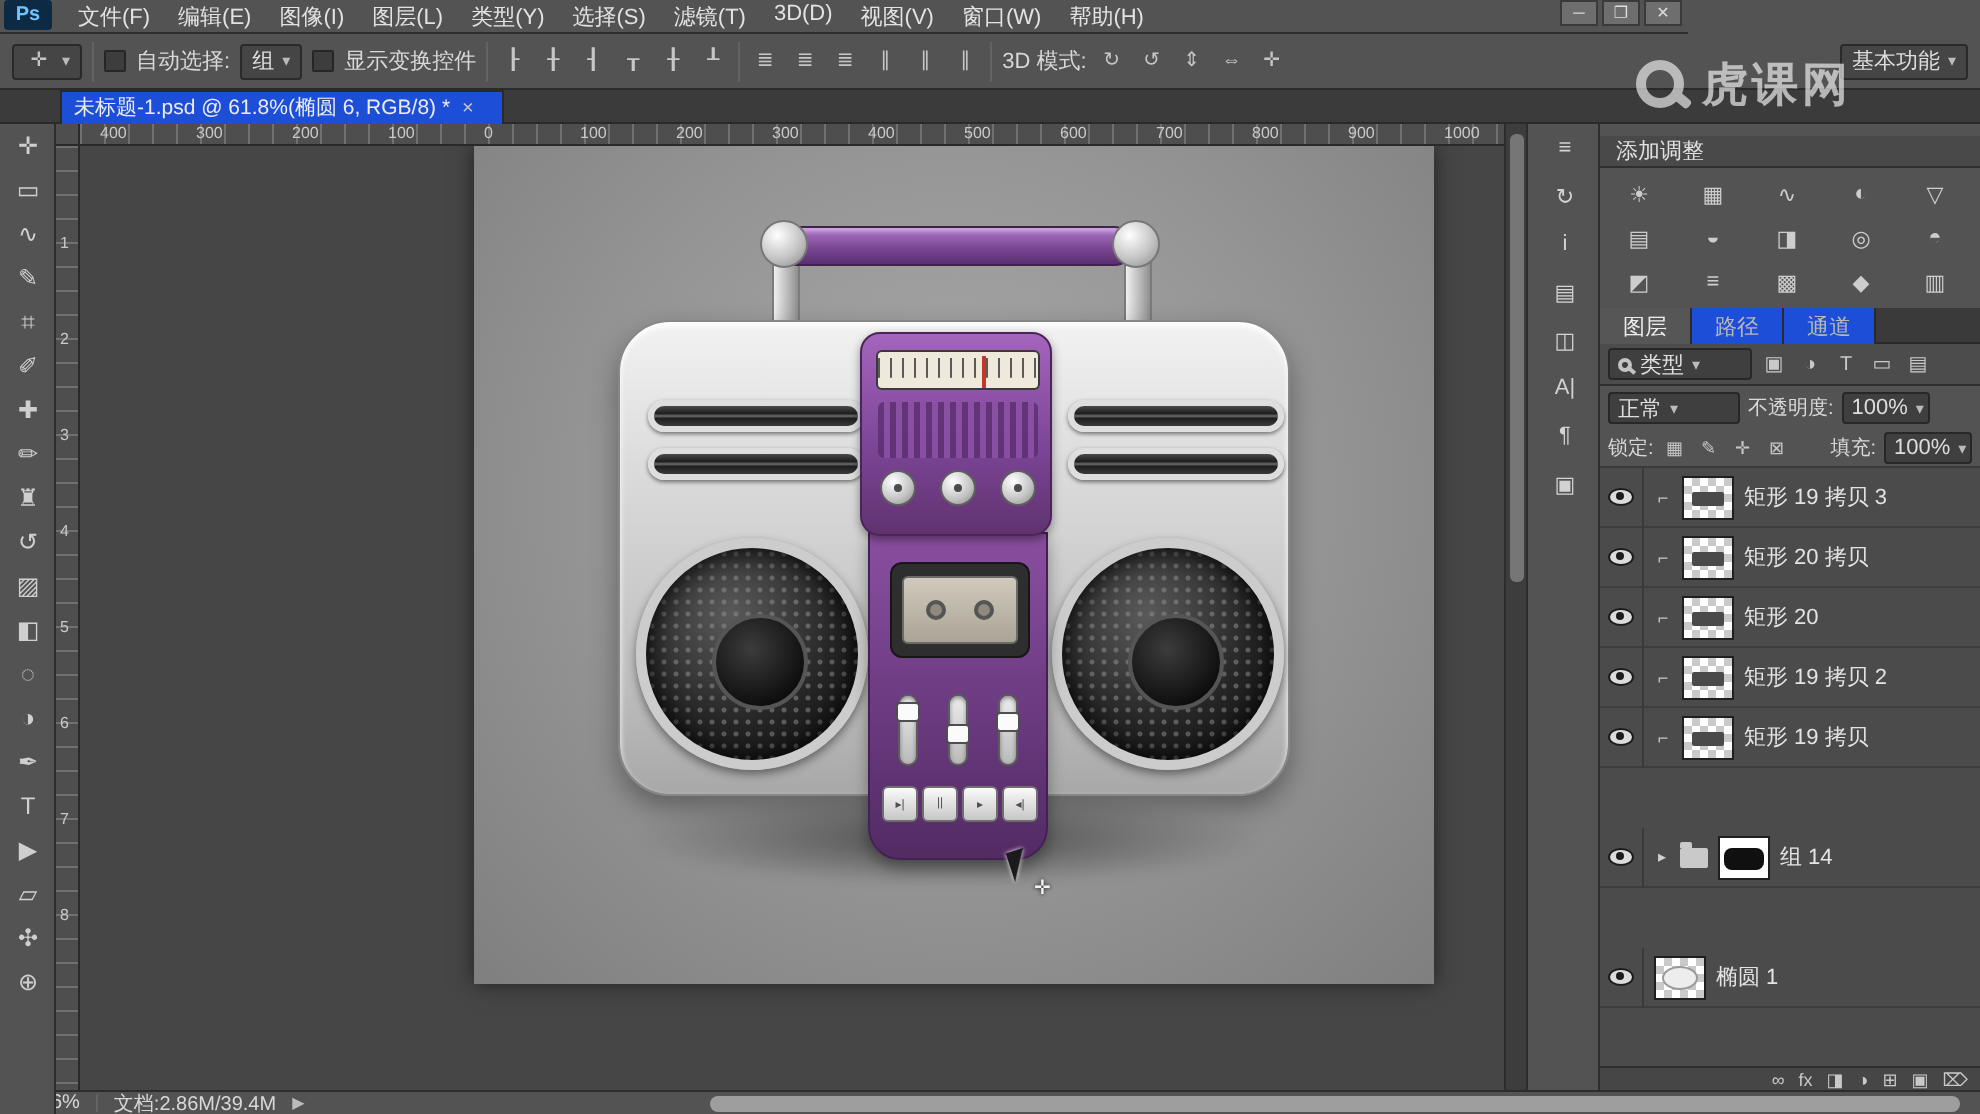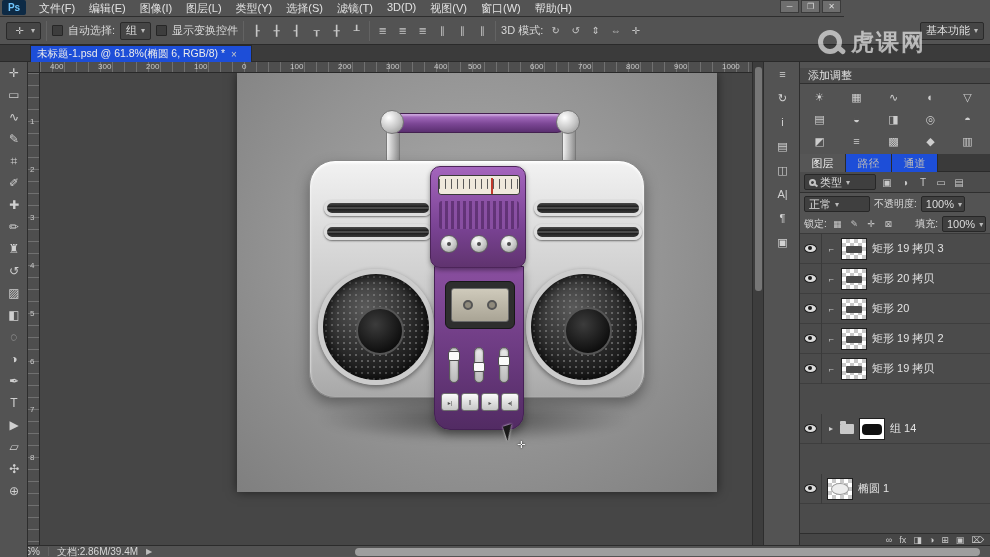--- a/index.html
+++ b/index.html
@@ -222,21 +222,21 @@
 <div class="abs hruler">
   <span class="rlab" style="left:10px">400</span>
   <span class="rlab" style="left:58px">300</span>
   <span class="rlab" style="left:106px">200</span>
   <span class="rlab" style="left:154px">100</span>
   <span class="rlab" style="left:202px">0</span>
   <span class="rlab" style="left:250px">100</span>
   <span class="rlab" style="left:298px">200</span>
   <span class="rlab" style="left:346px">300</span>
   <span class="rlab" style="left:394px">400</span>
-  <span class="rlab" style="left:428px">500</span>
+  <span class="rlab" style="left:442px">500</span>
   <span class="rlab" style="left:490px">600</span>
   <span class="rlab" style="left:538px">700</span>
   <span class="rlab" style="left:586px">800</span>
   <span class="rlab" style="left:634px">900</span>
   <span class="rlab" style="left:682px">1000</span>
 </div>
 <div class="abs vruler">
   <span class="rlabv" style="top:44px">1</span>
   <span class="rlabv" style="top:92px">2</span>
   <span class="rlabv" style="top:140px">3</span>

